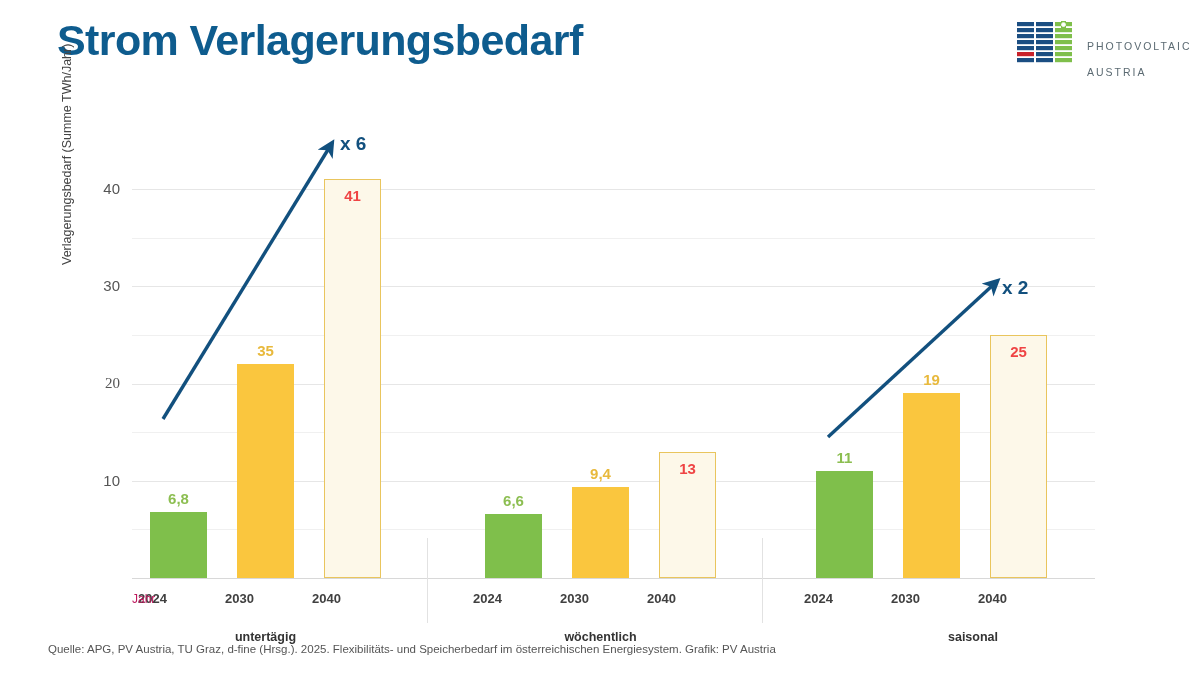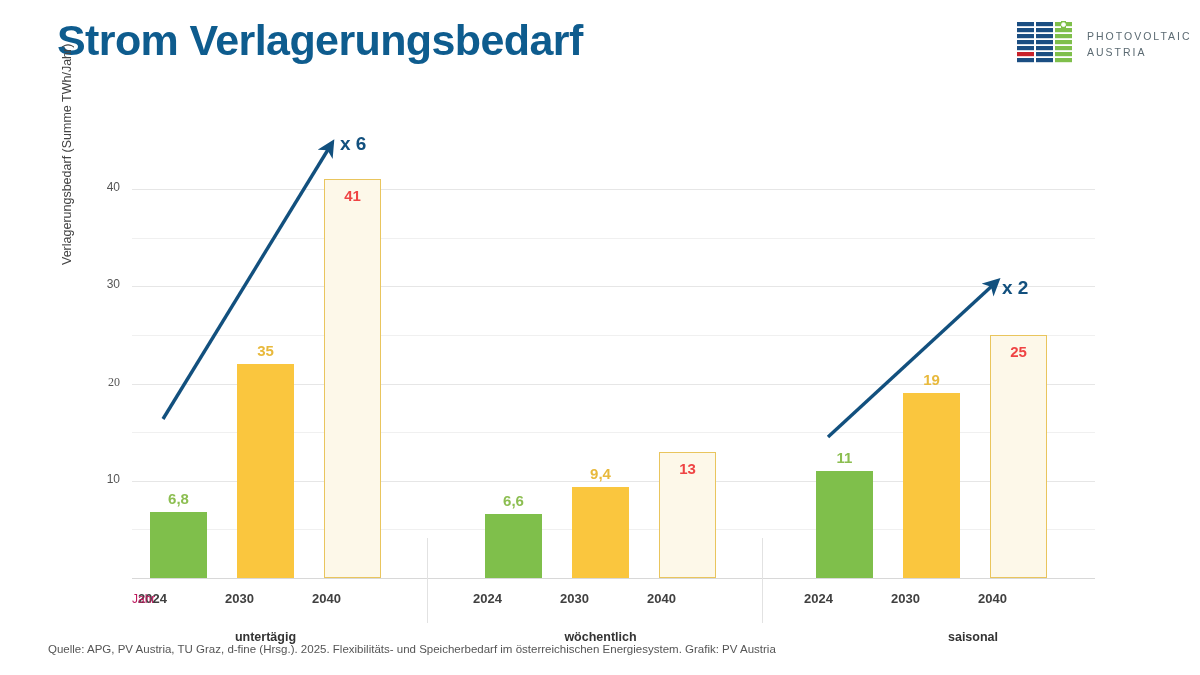--- a/index.html
+++ b/index.html
@@ -61,20 +61,21 @@
     left: 70px;
     top: 7px;
     line-height: 1.55;
   }
   .logo-line {
     font-size: 10.5px;
     letter-spacing: 2.0px;
     color: #5B6A72;
     font-weight: normal;
     white-space: nowrap;
+    margin-top: 10px;
   }
 
   
   #chart {
     position: absolute;
     left: 0;
     top: 120px;
     width: 1200px;
     height: 510px;
   }
@@ -98,21 +99,21 @@
     position: absolute;
     left: 0;
     width: 963px;
     height: 1px;
     background: #D8D8D8;
   }
 
   .ytick-label {
     position: absolute;
     right: 1110px; 
-    font-size: 12px;
+    font-size: 15px;
     color: #555555;
     text-align: right;
     white-space: nowrap;
   }
 
   #y-axis-title {
     position: absolute;
     left: -72px;
     top: 105px;
     width: 260px;

